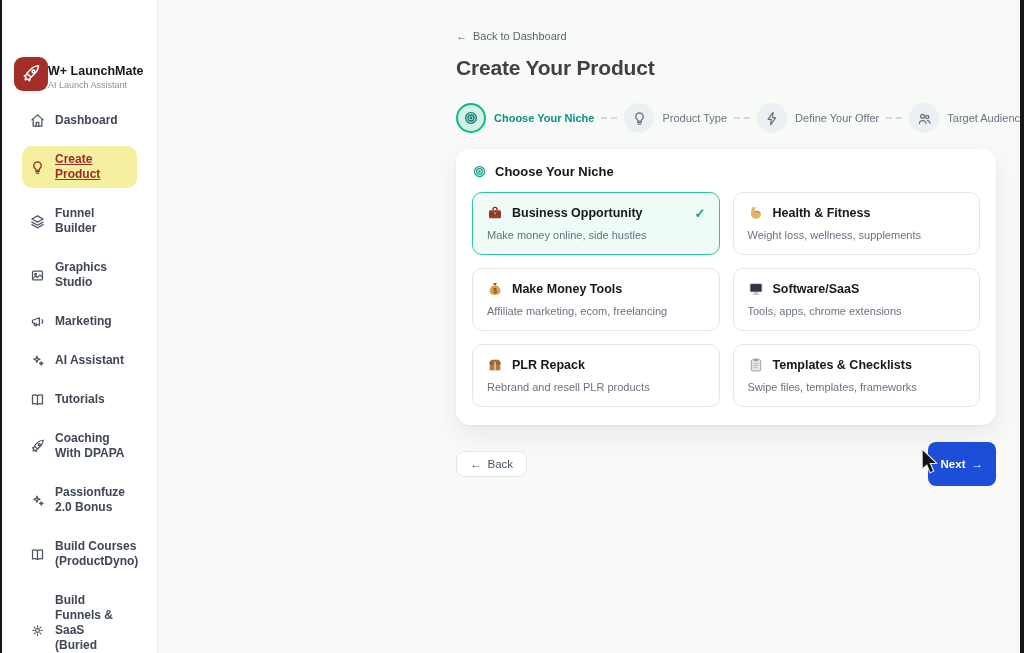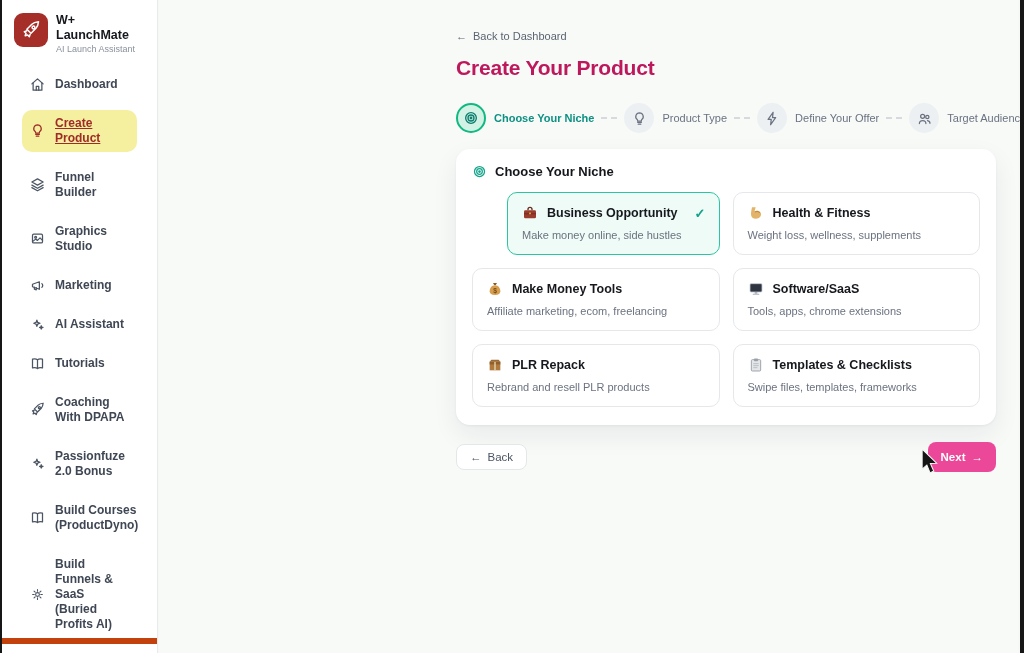--- a/index.html
+++ b/index.html
@@ -13,21 +13,21 @@
   .edge { position:absolute; top:0; height:100%; background:#161616; z-index:50; }
   .edge.left { left:0; width:2px; }
   .edge.right { right:0; width:4px; }
 
   
   .sidebar {
     position:absolute; left:2px; top:0; width:156px; height:653px;
     background:#ffffff; border-right:1px solid #e8eaed;
     display:flex; flex-direction:column; z-index:10;
   }
-  .brand { display:flex; align-items:flex-start; gap:8px; padding:13px 8px 10px 12px; }
+  .brand { display:flex; align-items:flex-end; padding:13px 8px 10px 12px;margin-top:44px; }
   .brand-logo {
     width:34px; height:34px; border-radius:9px; background:#a62e28;
     display:flex; align-items:center; justify-content:center; flex:0 0 34px;
   }
   .brand-text { line-height:1.2; }
   .brand-name { font-size:12.5px; font-weight:bold; color:#16181d; }
   .brand-tag  { font-size:9px; color:#8a919c; margin-top:1px; }
 
   .nav { padding:6px 20px 0; display:flex; flex-direction:column; gap:12px; }
   .nav-item {
@@ -42,21 +42,21 @@
   .sidebar-bottom { margin-top:auto; border-top:6px solid #c2410c; padding:25px 8px 8px; }
 
   
   .main { position:absolute; left:159px; top:0; right:6px; bottom:0; background:#f8faf8; }
   .page { position:absolute; left:297px; top:0; width:540px; }
 
   .back-link {
     margin-top:30px; display:inline-flex; align-items:center; gap:6px;
     font-size:11px; color:#5b6470; cursor:pointer;
   }
-  .page-title { margin-top:12px; font-size:21px; font-weight:800; color:#be185d; letter-spacing:-.2px; }
+  .page-title { margin-top:12px; font-size:21px; font-weight:800; color:#404040; letter-spacing:-.2px; }
   .page-subtitle { margin-top:7px; font-size:12px; color:#4b5563; }
 
   
   .stepper { margin-top:23px; display:flex; align-items:center; justify-content:space-between; }
   .step { display:flex; align-items:center; gap:8px; cursor:pointer; }
   .step-circle {
     width:30px; height:30px; border-radius:50%; background:#edf0f3;
     display:flex; align-items:center; justify-content:center; color:#6b7280;
   }
   .step.active .step-circle { background:#d2f2e6; border:2px solid #10b981; color:#0b7d6c; }
@@ -71,30 +71,30 @@
     padding:15px 16px 18px;
   }
   .panel-header { display:flex; align-items:center; gap:8px; font-size:13px; font-weight:bold; color:#14161b; }
   .panel-header svg { color:#12a38a; }
 
   .grid { margin-top:13px; display:grid; grid-template-columns:1fr 1fr; gap:13px; }
   .option {
     position:relative; background:#fff; border:1px solid #e5e7eb; border-radius:10px;
     padding:12px 14px 13px; cursor:pointer;
   }
-  .option.selected { border:1.6px solid #2cc5a2; background:#effbf6;margin-left:35px; }
+  .option.selected { border:1.6px solid #2cc5a2; background:#effbf6; }
   .option-row { display:flex; align-items:center; gap:9px; }
   .option-title { font-size:12.5px; font-weight:bold; color:#16181d; }
   .option-sub { margin-top:8px; font-size:11px; color:#6b7280; }
   .check { position:absolute; right:13px; top:13px; color:#12a38a; font-size:13px; font-weight:bold; }
 
   .footer-row { display:flex; justify-content:space-between; align-items:center; margin-top:17px; }
   .btn { border-radius:8px; font-size:11.5px; cursor:pointer; display:inline-flex; align-items:center; gap:6px; }
   .btn-back { background:#fff; border:1px solid #e4e7ea; color:#4b5563; padding:6px 13px; }
-  .btn-next { background:#ec4899; border:none; color:#fff; font-weight:600; padding:9px 13px; }
+  .btn-next { background:#1d4ed8; border:none; color:#fff; font-weight:600; padding:16px 13px; }
 
   .cursor { position:absolute; left:918px; top:449px; z-index:60; pointer-events:none; }
 </style>
 </head>
 <body>
 
 <div class="edge left"></div>
 <div class="edge right"></div>
 
 <aside class="sidebar">

